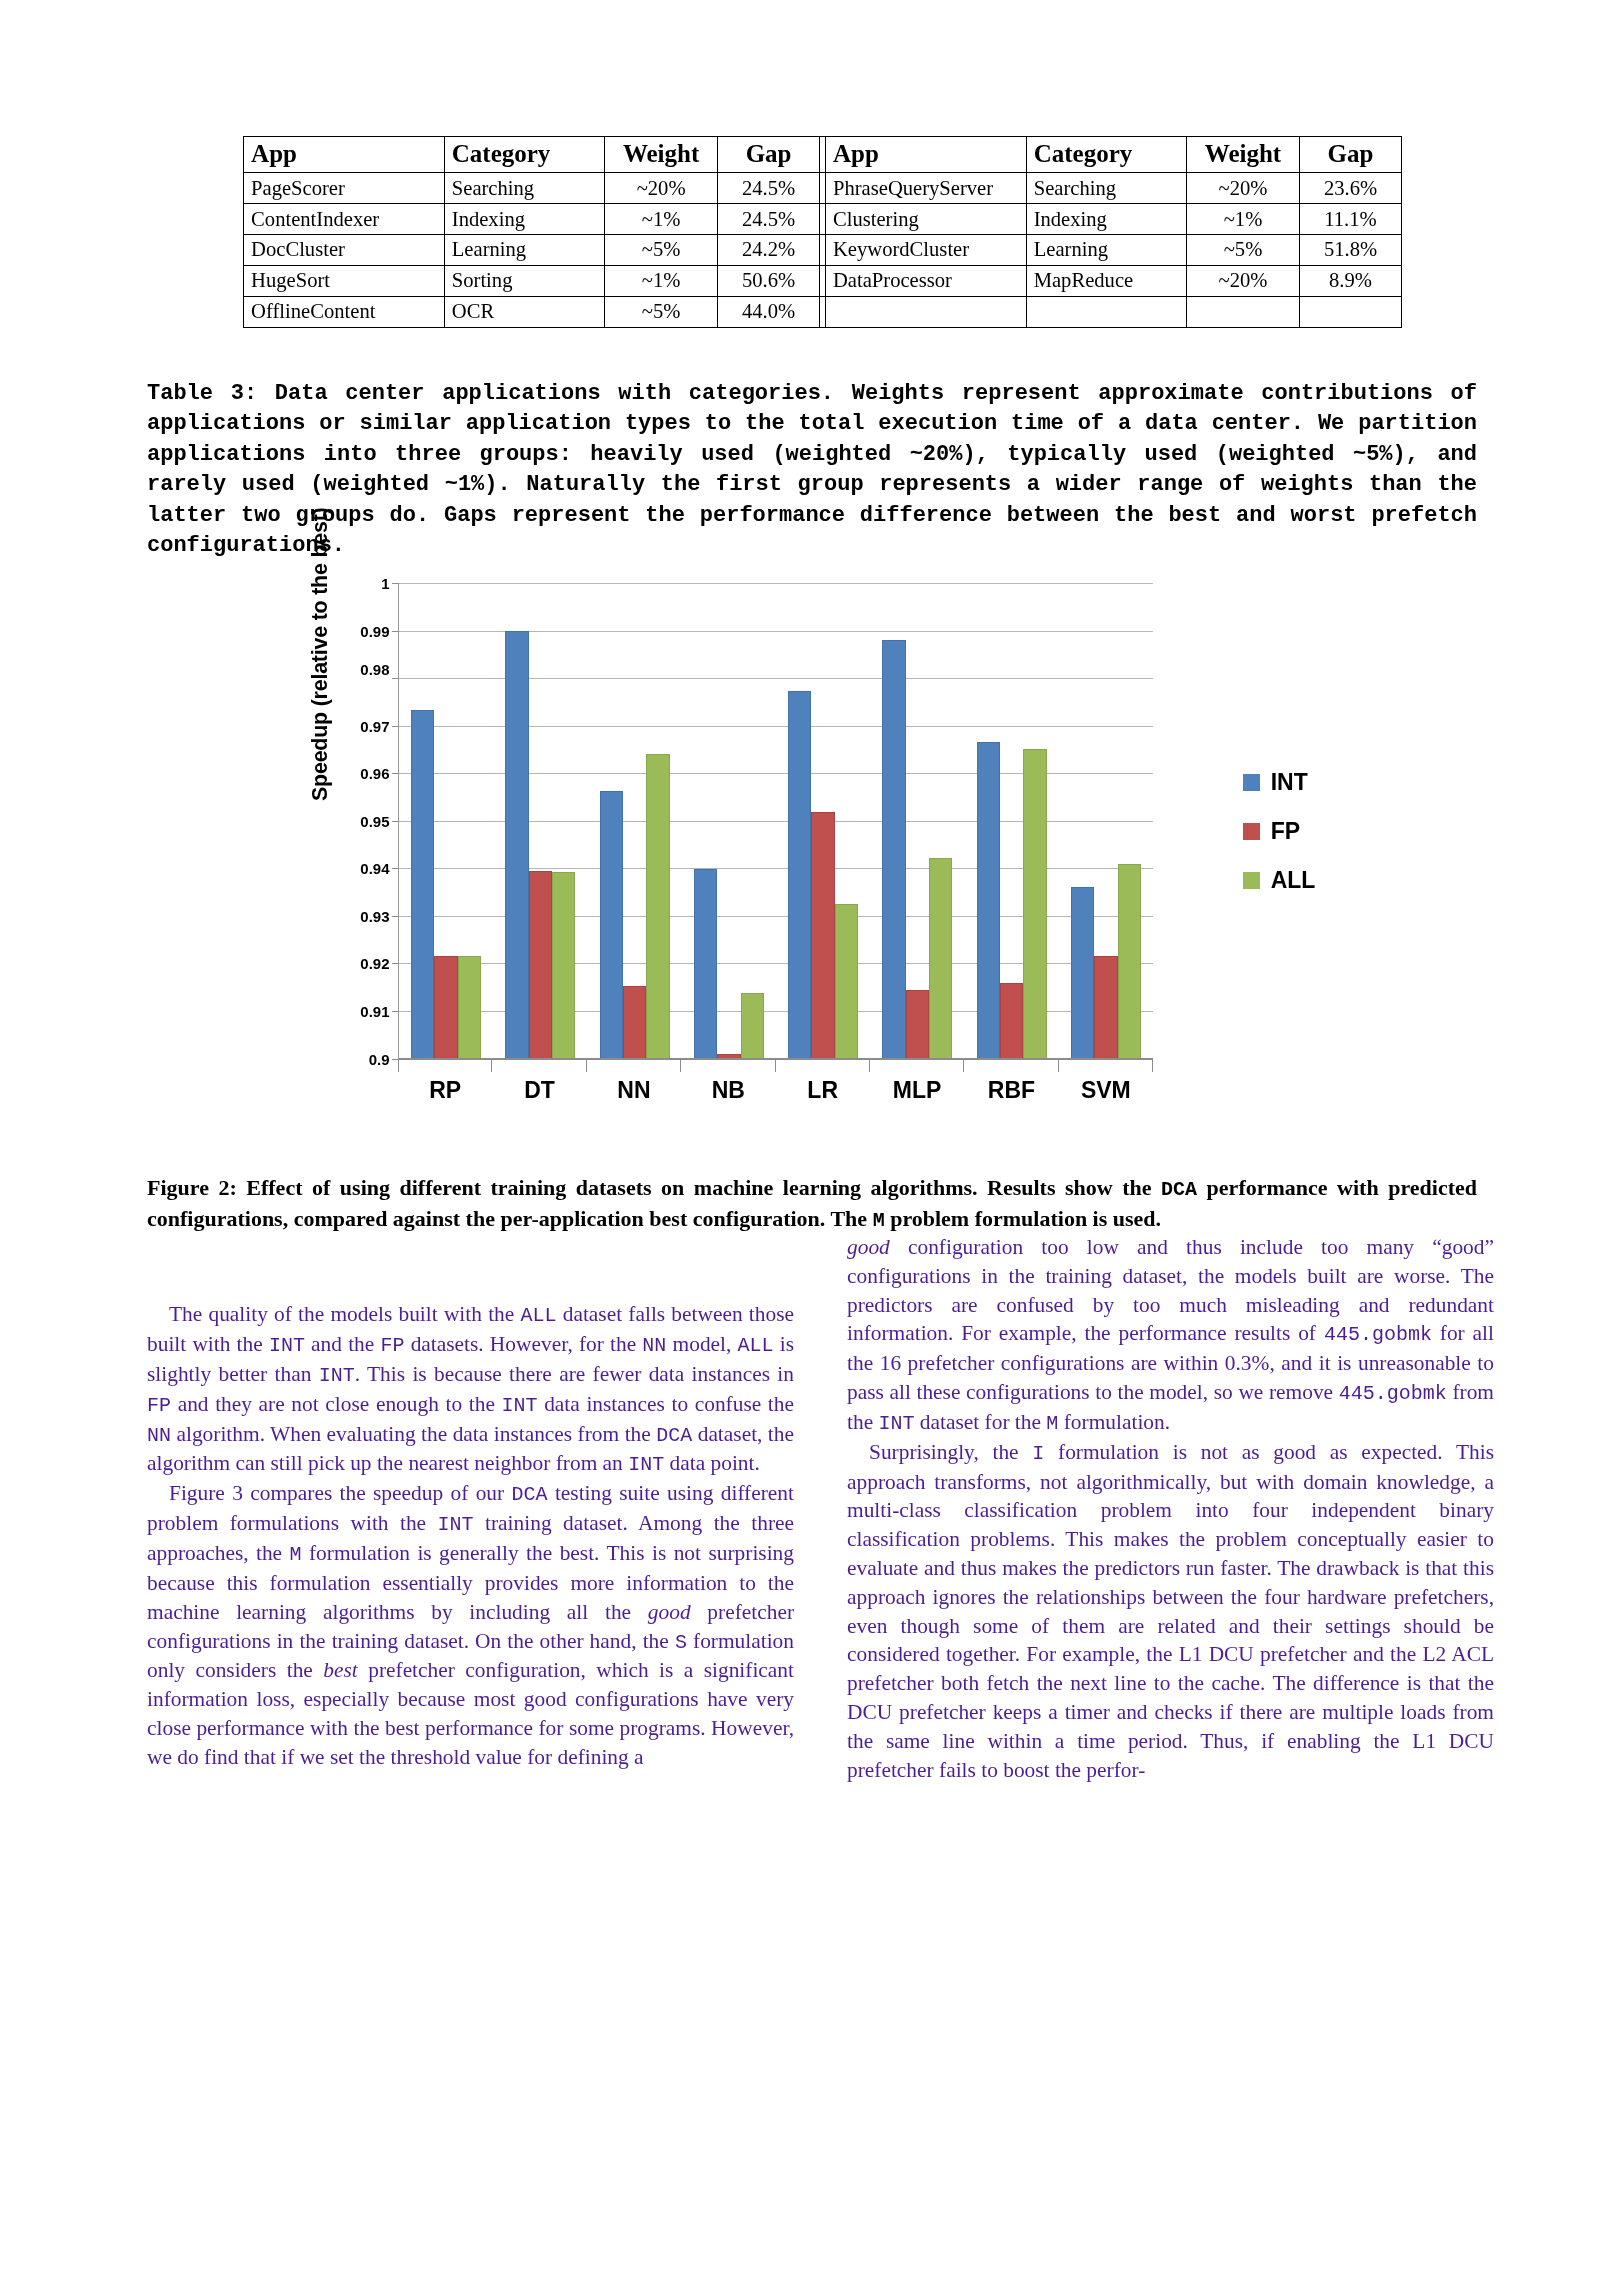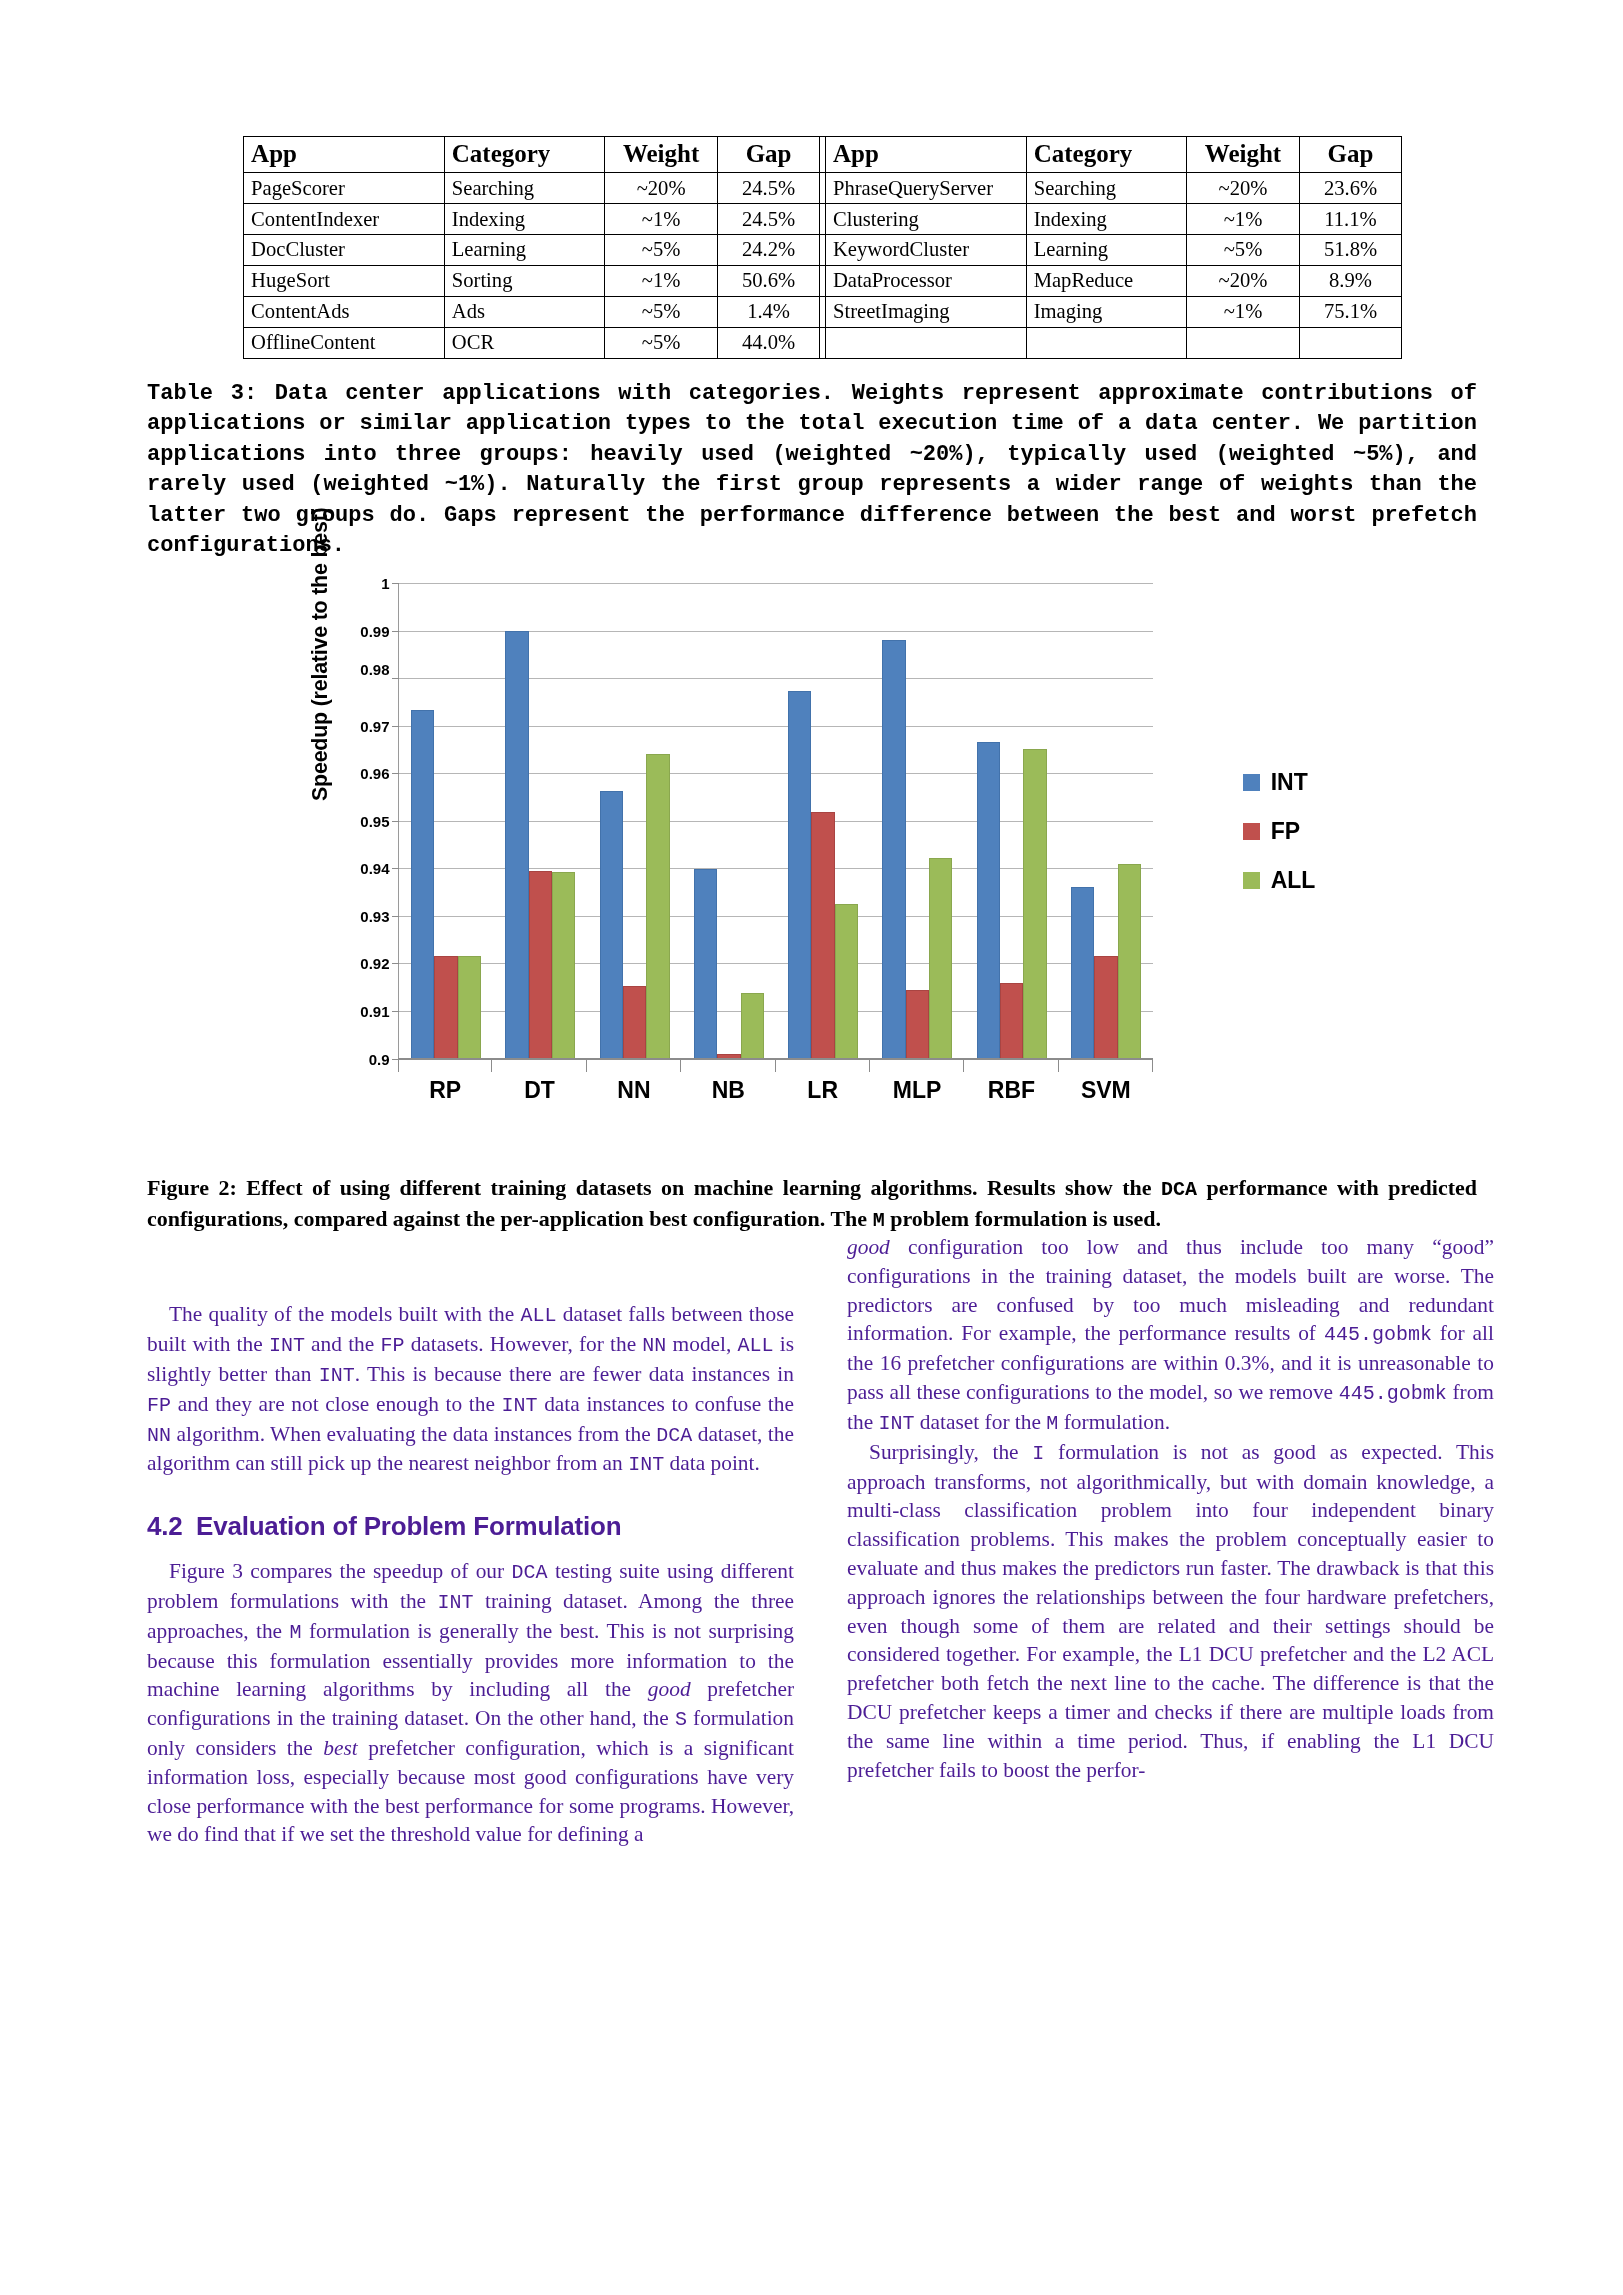--- a/index.html
+++ b/index.html
@@ -239,31 +239,20 @@
         <tr>
           <td class="c-app">HugeSort</td>
           <td class="c-cat">Sorting</td>
           <td class="c-wt">~1%</td>
           <td class="c-gap">50.6%</td>
           <td class="sep"></td>
           <td class="c-app">DataProcessor</td>
           <td class="c-cat">MapReduce</td>
           <td class="c-wt">~20%</td>
           <td class="c-gap">8.9%</td>
-        </tr>
-        <tr>
-          <td class="c-app">ContentAds</td>
-          <td class="c-cat">Ads</td>
-          <td class="c-wt">~5%</td>
-          <td class="c-gap">1.4%</td>
-          <td class="sep"></td>
-          <td class="c-app">StreetImaging</td>
-          <td class="c-cat">Imaging</td>
-          <td class="c-wt">~1%</td>
-          <td class="c-gap">75.1%</td>
         </tr>
         <tr>
           <td class="c-app">OfflineContent</td>
           <td class="c-cat">OCR</td>
           <td class="c-wt">~5%</td>
           <td class="c-gap">44.0%</td>
           <td class="sep"></td>
           <td class="c-app blankcell"></td>
           <td class="c-cat blankcell"></td>
           <td class="c-wt blankcell"></td>
@@ -397,21 +386,20 @@
       </div>
   </div>
 
   <div class="caption" id="figure-caption">
     <span>Figure 2: Effect of using different training datasets on machine learning algorithms. Results show the </span><span class="mono">DCA</span><span> performance with predicted configurations, compared against the per-application best configuration. The </span><span class="mono">M</span><span> problem formulation is used.</span>
   </div>
 
   <div class="col" id="col-left">
     <p><span>The quality of the models built with the </span><span class="mono">ALL</span><span> dataset falls between those built with the </span><span class="mono">INT</span><span> and the </span><span class="mono">FP</span><span> datasets. However, for the </span><span class="mono">NN</span><span> model, </span><span class="mono">ALL</span><span> is slightly better than </span><span class="mono">INT</span><span>. This is because there are fewer data instances in </span><span class="mono">FP</span><span> and they are not close enough to the </span><span class="mono">INT</span><span> data instances to confuse the </span><span class="mono">NN</span><span> algorithm. When evaluating the data instances from the </span><span class="mono">DCA</span><span> dataset, the algorithm can still pick up the nearest neighbor from an </span><span class="mono">INT</span><span> data point.</span></p>
 
-    <h2 class="sec"><span class="num">4.2</span><span>Evaluation of Problem Formulation</span></h2>
 
     <p><span>Figure 3 compares the speedup of our </span><span class="mono">DCA</span><span> testing suite using different problem formulations with the </span><span class="mono">INT</span><span> training dataset. Among the three approaches, the </span><span class="mono">M</span><span> formulation is generally the best. This is not surprising because this formulation essentially provides more information to the machine learning algorithms by including all the </span><span class="ital">good</span><span> prefetcher configurations in the training dataset. On the other hand, the </span><span class="mono">S</span><span> formulation only considers the </span><span class="ital">best</span><span> prefetcher configuration, which is a significant information loss, especially because most good configurations have very close performance with the best performance for some programs. However, we do find that if we set the threshold value for defining a</span></p>
   </div>
 
   <div class="col" id="col-right">
     <p class="noind"><span class="ital">good</span><span> configuration too low and thus include too many “good” configurations in the training dataset, the models built are worse. The predictors are confused by too much misleading and redundant information. For example, the performance results of </span><span class="mono">445.gobmk</span><span> for all the 16 prefetcher configurations are within 0.3%, and it is unreasonable to pass all these configurations to the model, so we remove </span><span class="mono">445.gobmk</span><span> from the </span><span class="mono">INT</span><span> dataset for the </span><span class="mono">M</span><span> formulation.</span></p>
 
     <p><span>Surprisingly, the </span><span class="mono">I</span><span> formulation is not as good as expected. This approach transforms, not algorithmically, but with domain knowledge, a multi-class classification problem into four independent binary classification problems. This makes the problem conceptually easier to evaluate and thus makes the predictors run faster. The drawback is that this approach ignores the relationships between the four hardware prefetchers, even though some of them are related and their settings should be considered together. For example, the L1 DCU prefetcher and the L2 ACL prefetcher both fetch the next line to the cache. The difference is that the DCU prefetcher keeps a timer and checks if there are multiple loads from the same line within a time period. Thus, if enabling the L1 DCU prefetcher fails to boost the perfor-</span></p>
   </div>
 

